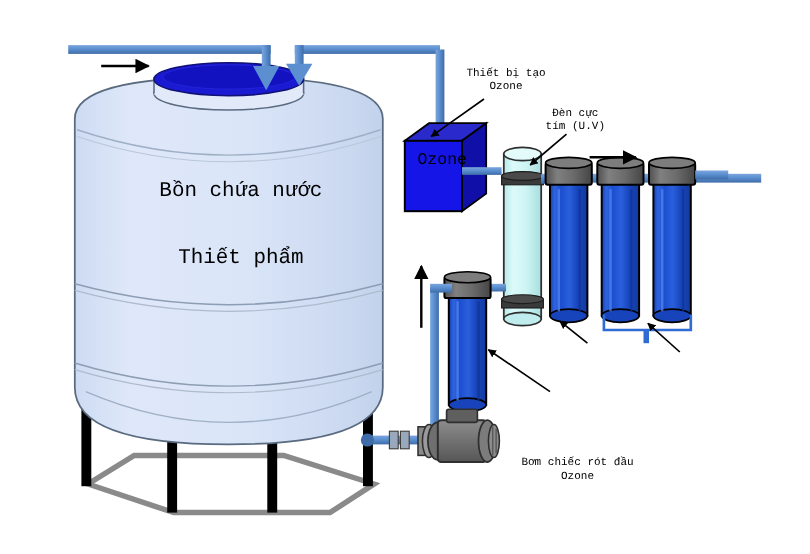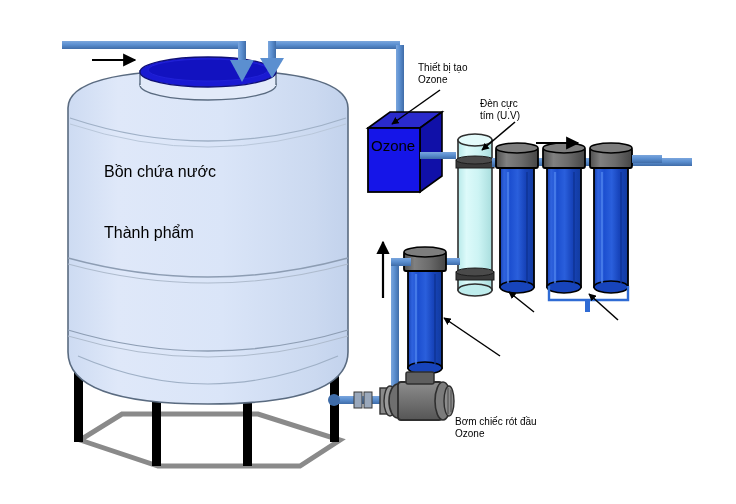--- a/index.html
+++ b/index.html
@@ -20,31 +20,31 @@
   }
   #diagram-svg {
     position: absolute;
     left: 0;
     top: 0;
     width: 736px;
     height: 504px;
   }
   .lbl {
     position: absolute;
-    font-family: Liberation Sans, sans-serif;
+    font-family: Liberation Mono, monospace;
     color: #000000;
-    text-align: left;
+    text-align: center;
     line-height: 1.15;
     white-space: pre;
   }
   .lbl-callout {
     font-size: 10px;
   }
   .lbl-tank {
-    font-size: 16px;
+    font-size: 19px;
   }
   #label-thiet-bi-ozone { left: 418px; top: 62px; width: 84px; }
   #label-den-cuc-tim    { left: 480px; top: 98px; width: 86px; }
   #label-loc-xac-khuan  { left: 505px; top: 316px; width: 80px; }
   #label-he-thong       { left: 603px; top: 324px; width: 94px; }
   #label-loc-can        { left: 468px; top: 360px; width: 86px; }
   #label-bom-chiec      { left: 455px; top: 416px; width: 140px; }
   #label-bon-chua-nuoc  { left: 104px; top: 163px; width: 230px; }
   #label-thanh-pham     { left: 104px; top: 224px; width: 230px; }
   #label-ozone-box      { left: 371px; top: 137px; width: 62px; font-size: 15px; }
@@ -316,17 +316,17 @@
 tím (U.V)</div>
 
 
 
 
   <div class="lbl lbl-callout" id="label-bom-chiec">Bơm chiếc rót đầu
 Ozone</div>
 
   <div class="lbl lbl-tank" id="label-bon-chua-nuoc">Bồn chứa nước</div>
 
-  <div class="lbl lbl-tank" id="label-thanh-pham">Thành phẩm</div>
+  <div class="lbl lbl-tank" id="label-thanh-pham">Thiết phẩm</div>
 
   <div class="lbl" id="label-ozone-box">Ozone</div>
 
 </div>
 
 </body></html>

